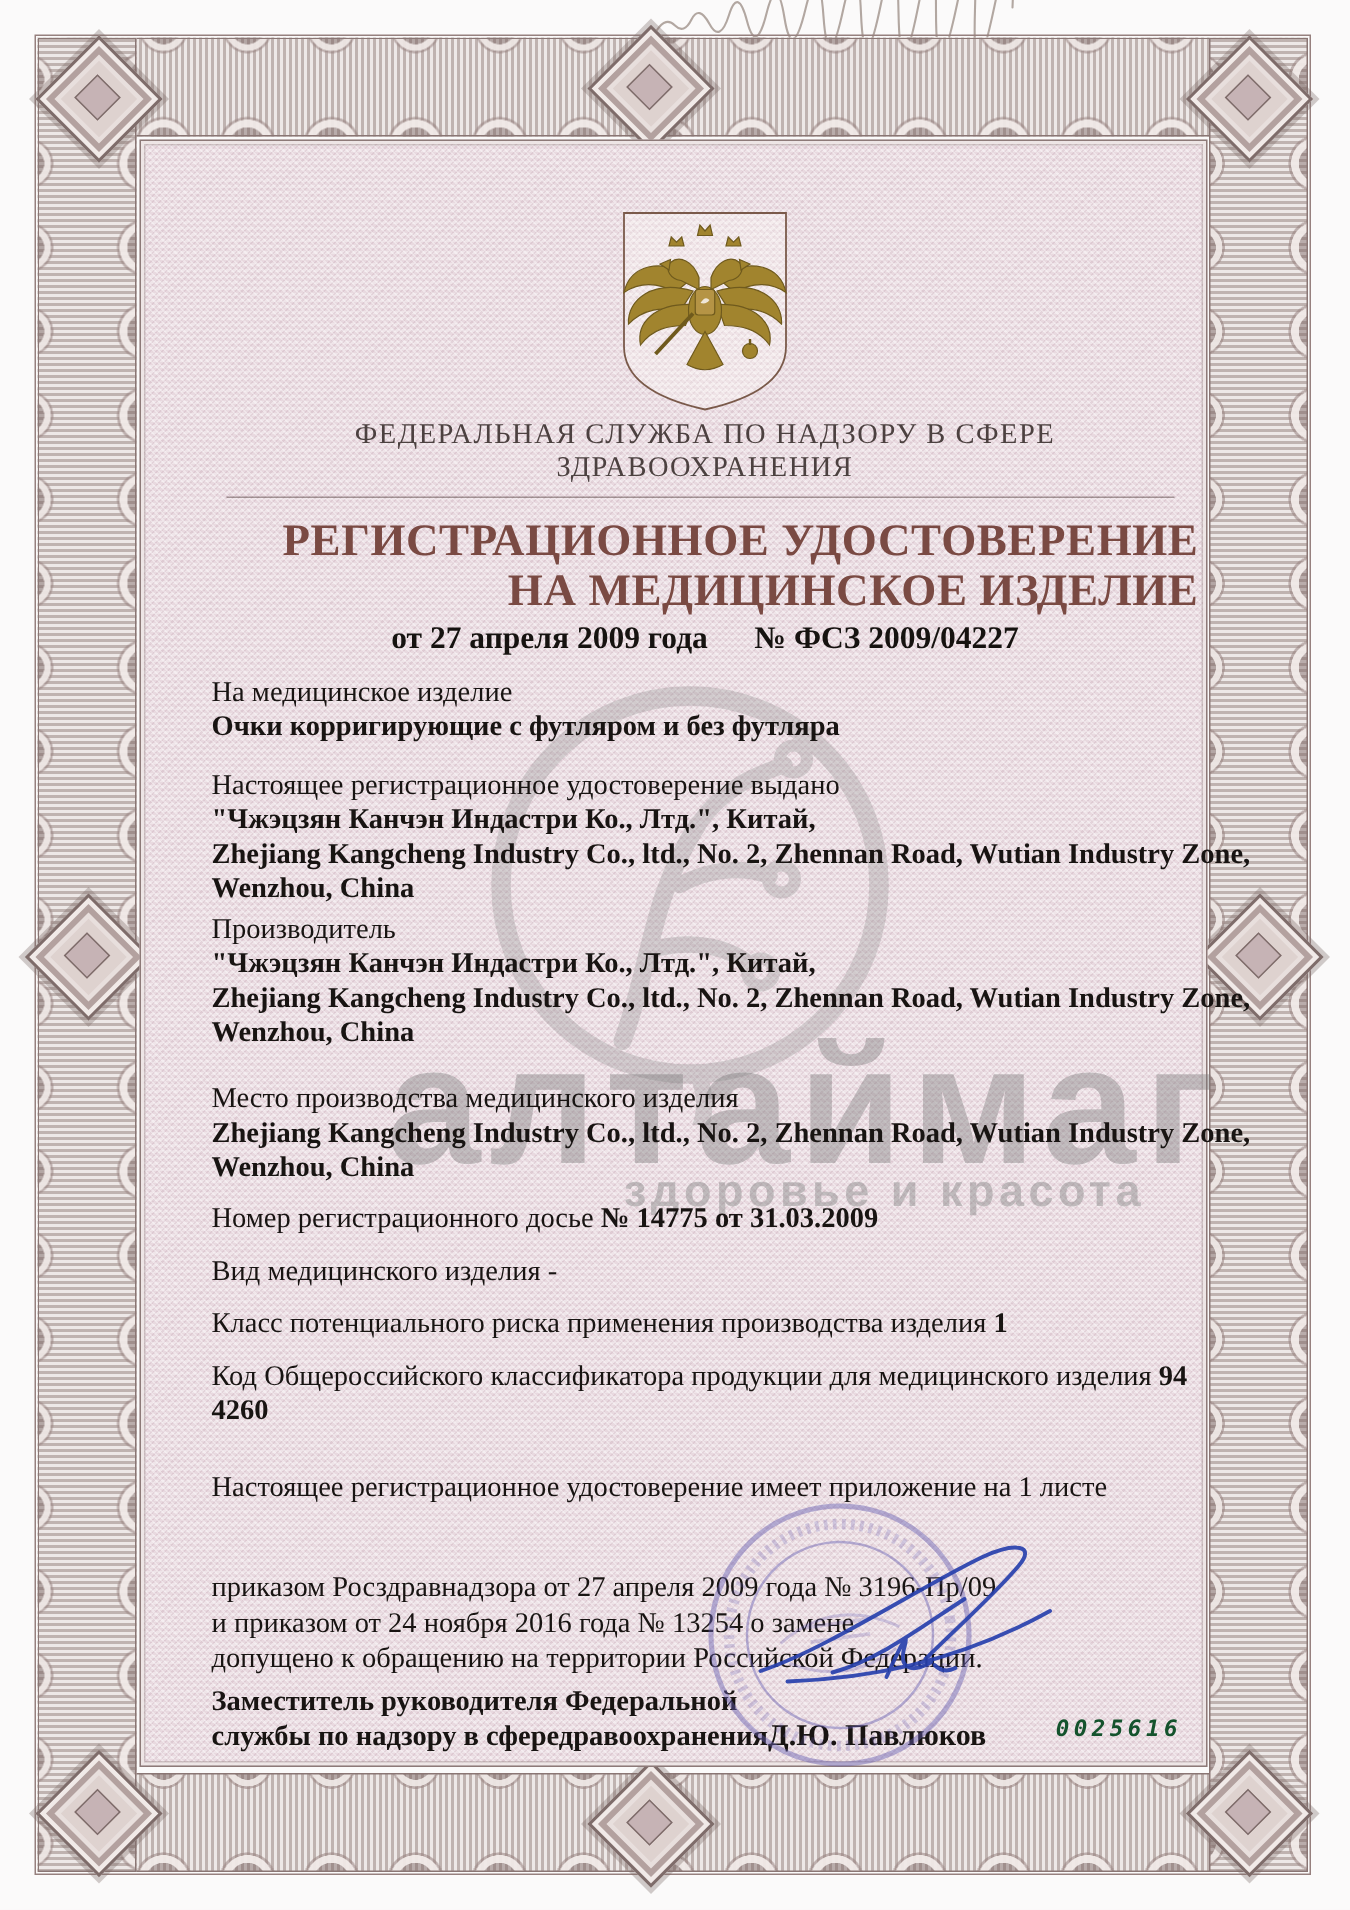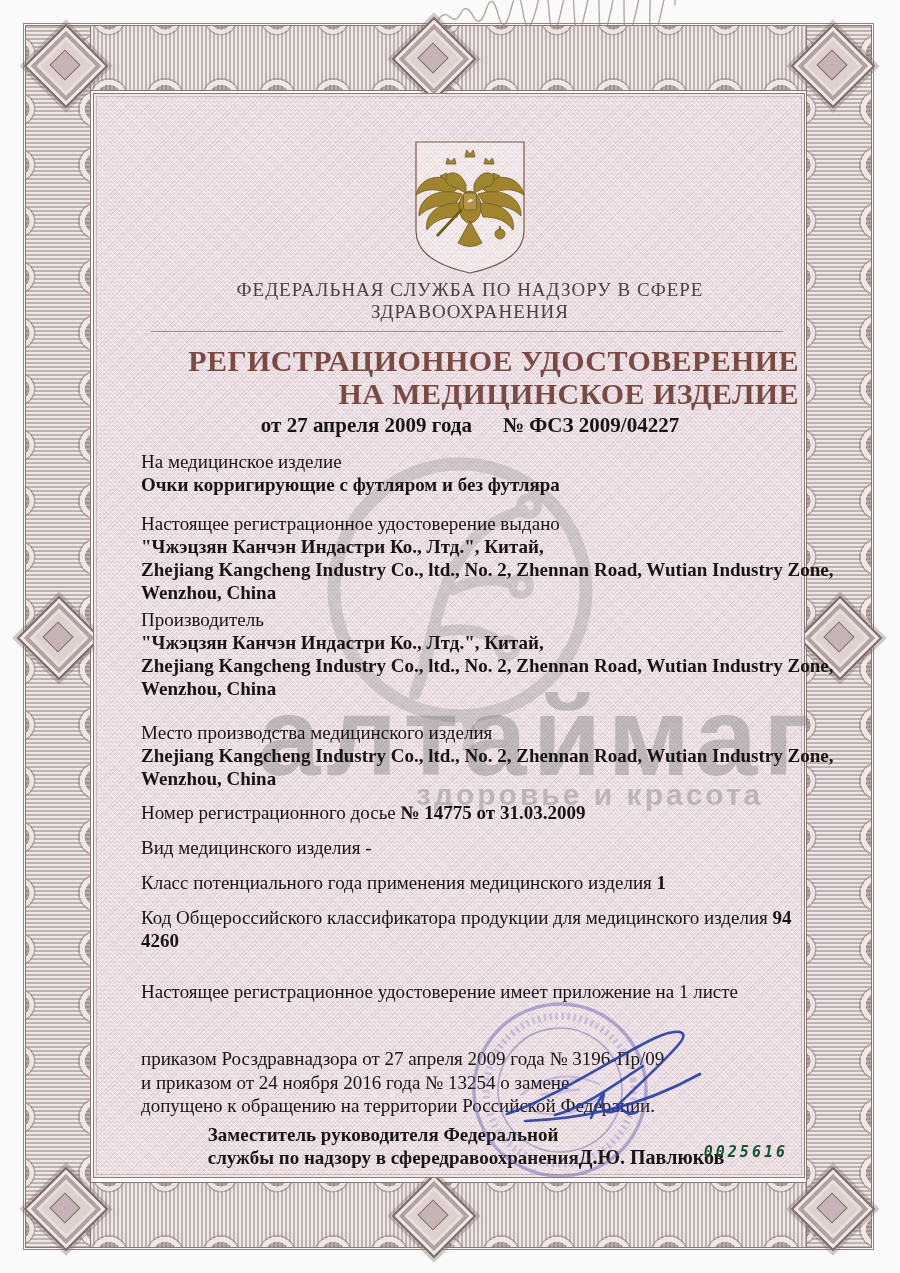--- a/index.html
+++ b/index.html
@@ -74,21 +74,21 @@
   .agency { font-size:19px; letter-spacing:1px; color:#4c4140; line-height:22px; margin-top:2px; }
   .divider { height:1px; background:rgba(96,76,76,.55); margin:8px 16px 0 10px; }
   .cert-title { margin-top:12px; font-size:30px; font-weight:bold; color:#7a4a43; letter-spacing:.4px; line-height:33px;text-align:right; }
   .dateline { margin-top:3px; display:flex; justify-content:center; gap:31px; font-size:21px; font-weight:bold; color:#161310; }
   .para { font-size:19px; line-height:23px; }
   .para div { white-space:nowrap; }
   .bold { font-weight:bold; }
   .b-device{margin-top:12px} .b-issued{margin-top:16px} .b-manuf{margin-top:4px} .b-site{margin-top:21px}
   .b-dossier{margin-top:11px} .b-kind{margin-top:12px} .b-risk{margin-top:12px} .b-code{margin-top:12px}
   .b-appendix{margin-top:28px} .b-orders{margin-top:44px; line-height:23.5px;}
-  .b-signoff{margin-top:5px; display:flex; justify-content:center; align-items:flex-end; padding-right:8px;}
+  .b-signoff{margin-top:5px; display:flex; justify-content:flex-start; align-items:flex-end; padding-right:8px;}
   .signer-name { font-size:20px; font-weight:bold; white-space:nowrap; }
   .serial {
     position:absolute; right:112px; top:1143px; font-family:"DejaVu Sans Mono", monospace;
     font-size:15px; font-weight:bold; letter-spacing:3px; color:#14532d;font-style:italic;
   }
   .overlay { position:absolute; pointer-events:none; }
 </style>
 </head>
 <body>
 
@@ -205,21 +205,21 @@
       <div class="bold">Wenzhou, China</div>
     </div>
 
     <div class="para b-dossier">
       <span>Номер регистрационного досье </span><span class="bold">№ 14775 от 31.03.2009</span>
     </div>
 
     <div class="para b-kind">Вид медицинского изделия -</div>
 
     <div class="para b-risk">
-      <span>Класс потенциального года применения медицинского изделия </span><span class="bold">1</span>
+      <span>Класс потенциального риска применения производства изделия </span><span class="bold">1</span>
     </div>
 
     <div class="para b-code">
       <span>Код Общероссийского классификатора продукции для медицинского изделия </span><span class="bold">94 4260</span>
     </div>
 
     <div class="para b-appendix">Настоящее регистрационное удостоверение имеет приложение на 1 листе</div>
 
     <div class="para b-orders">
       <div>приказом Росздравнадзора от 27 апреля 2009 года № 3196-Пр/09</div>

